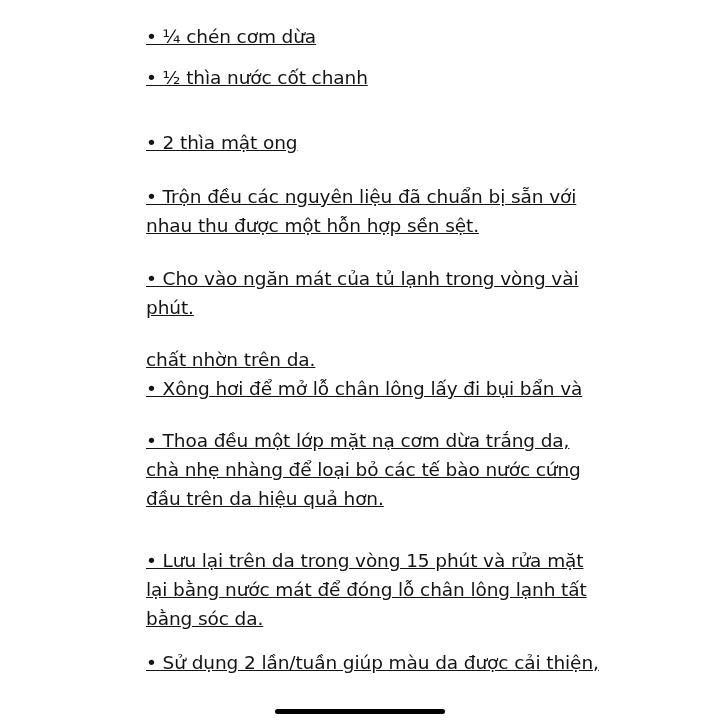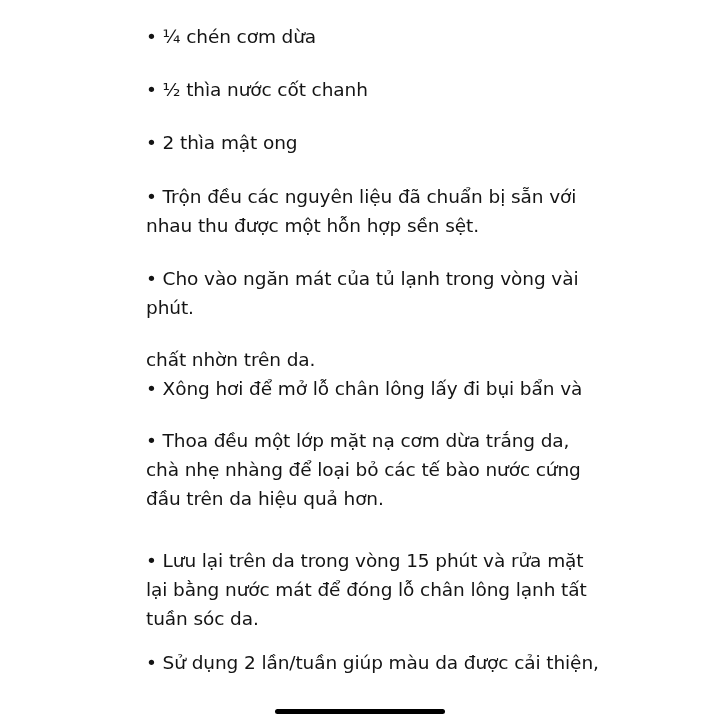--- a/index.html
+++ b/index.html
@@ -22,40 +22,41 @@
       width: 440px;
     }
     .para {
       position: absolute;
       left: 0;
       width: 440px;
       font-size: 18.5px;
       line-height: 29px;
       letter-spacing: -0.1px;
       white-space: nowrap;
+      text-decoration: underline;
     }
     .line { display: block; }
     .home-indicator {
       position: absolute;
       left: 275px;
       top: 709px;
       width: 170px;
       height: 5px;
       border-radius: 3px;
       background: #000000;
     }
   </style>
 </head>
 <body>
 
 <div class="content">
   <div class="para" style="top:22px">
     <span class="line">• ¼ chén cơm dừa</span>
   </div>
-  <div class="para" style="top:75px">
+  <div class="para" style="top:63px">
     <span class="line">• ½ thìa nước cốt chanh</span>
   </div>
   <div class="para" style="top:128px">
     <span class="line">• 2 thìa mật ong</span>
   </div>
   <div class="para" style="top:182px">
     <span class="line">• Trộn đều các nguyên liệu đã chuẩn bị sẵn với</span>
     <span class="line">nhau thu được một hỗn hợp sền sệt.</span>
   </div>
   <div class="para" style="top:264px">
@@ -67,20 +68,20 @@
     <span class="line">• Xông hơi để mở lỗ chân lông lấy đi bụi bẩn và</span>
   </div>
   <div class="para" style="top:426px">
     <span class="line">• Thoa đều một lớp mặt nạ cơm dừa trắng da,</span>
     <span class="line">chà nhẹ nhàng để loại bỏ các tế bào nước cứng</span>
     <span class="line">đầu trên da hiệu quả hơn.</span>
   </div>
   <div class="para" style="top:546px">
     <span class="line">• Lưu lại trên da trong vòng 15 phút và rửa mặt</span>
     <span class="line">lại bằng nước mát để đóng lỗ chân lông lạnh tất</span>
-    <span class="line">tuần sóc da.</span>
+    <span class="line">bằng sóc da.</span>
   </div>
   <div class="para" style="top:648px">
     <span class="line">• Sử dụng 2 lần/tuần giúp màu da được cải thiện,</span>
   </div>
 </div>
 
 <div class="home-indicator"></div>
 
 </body></html>

